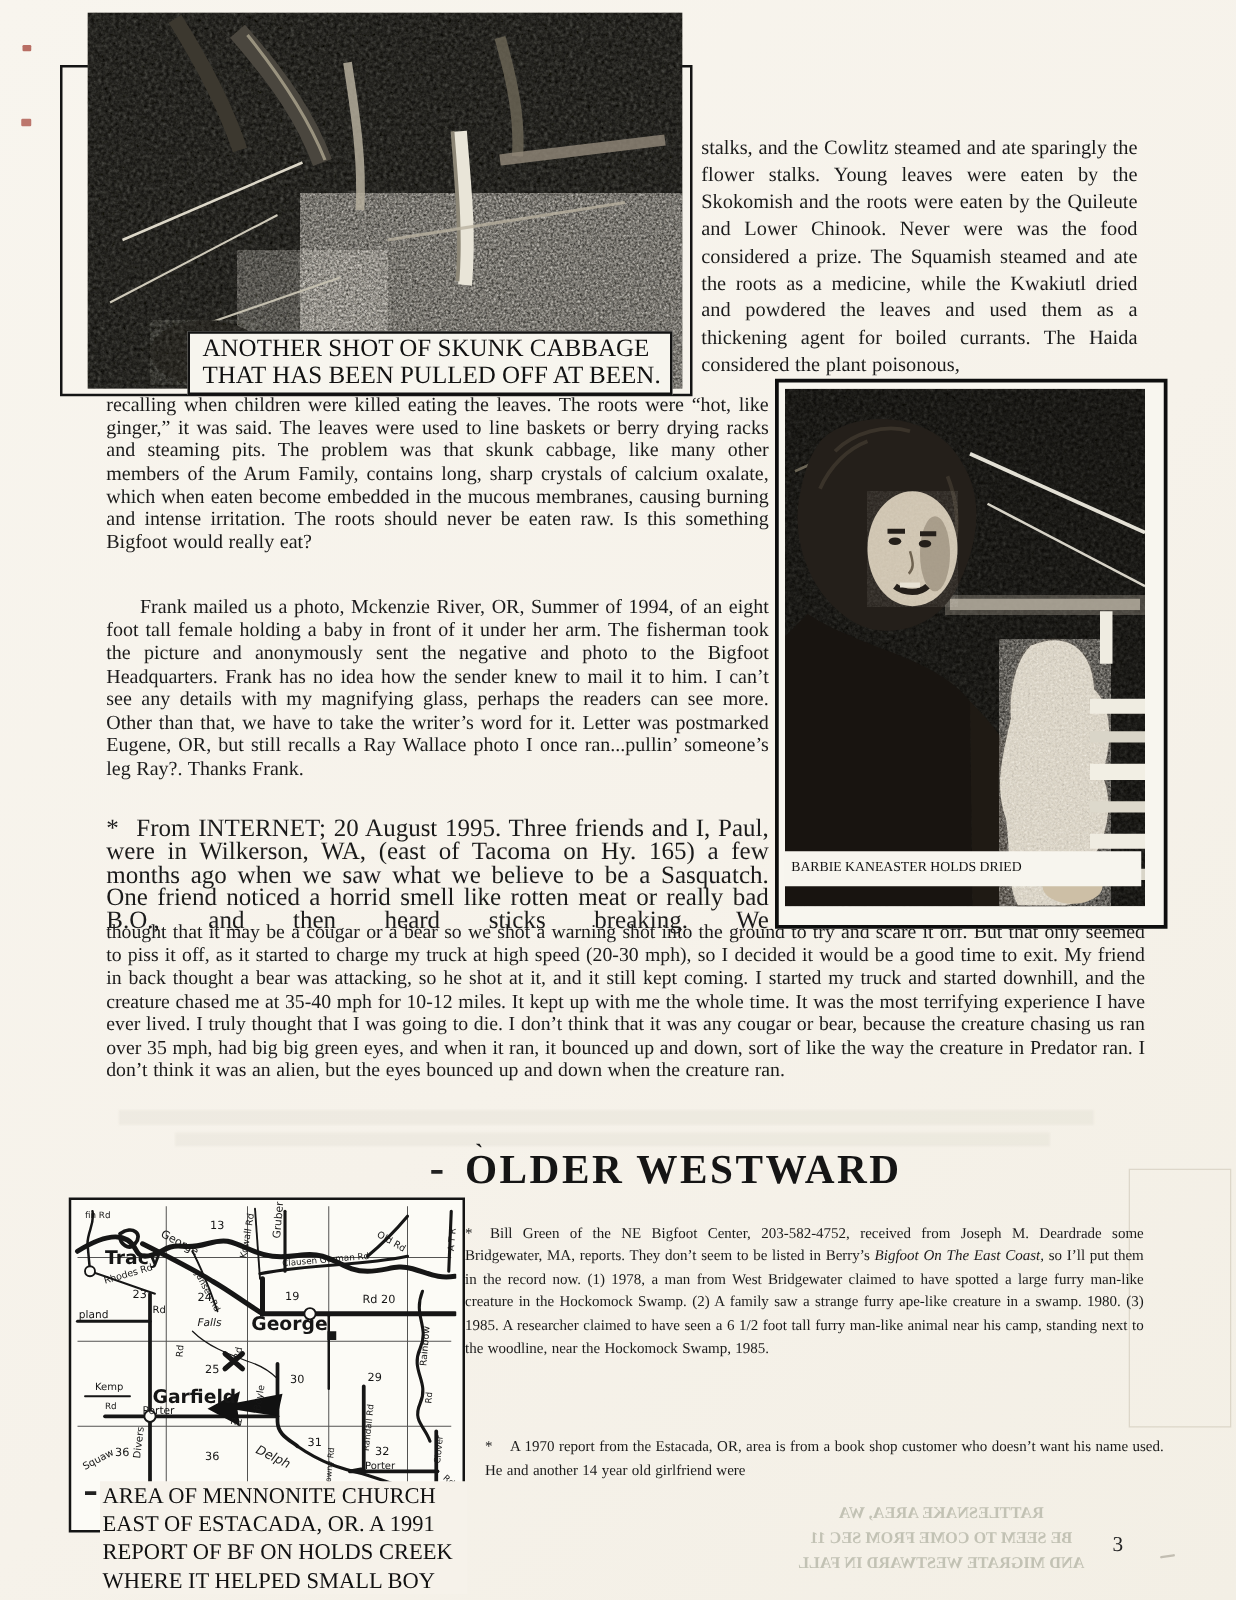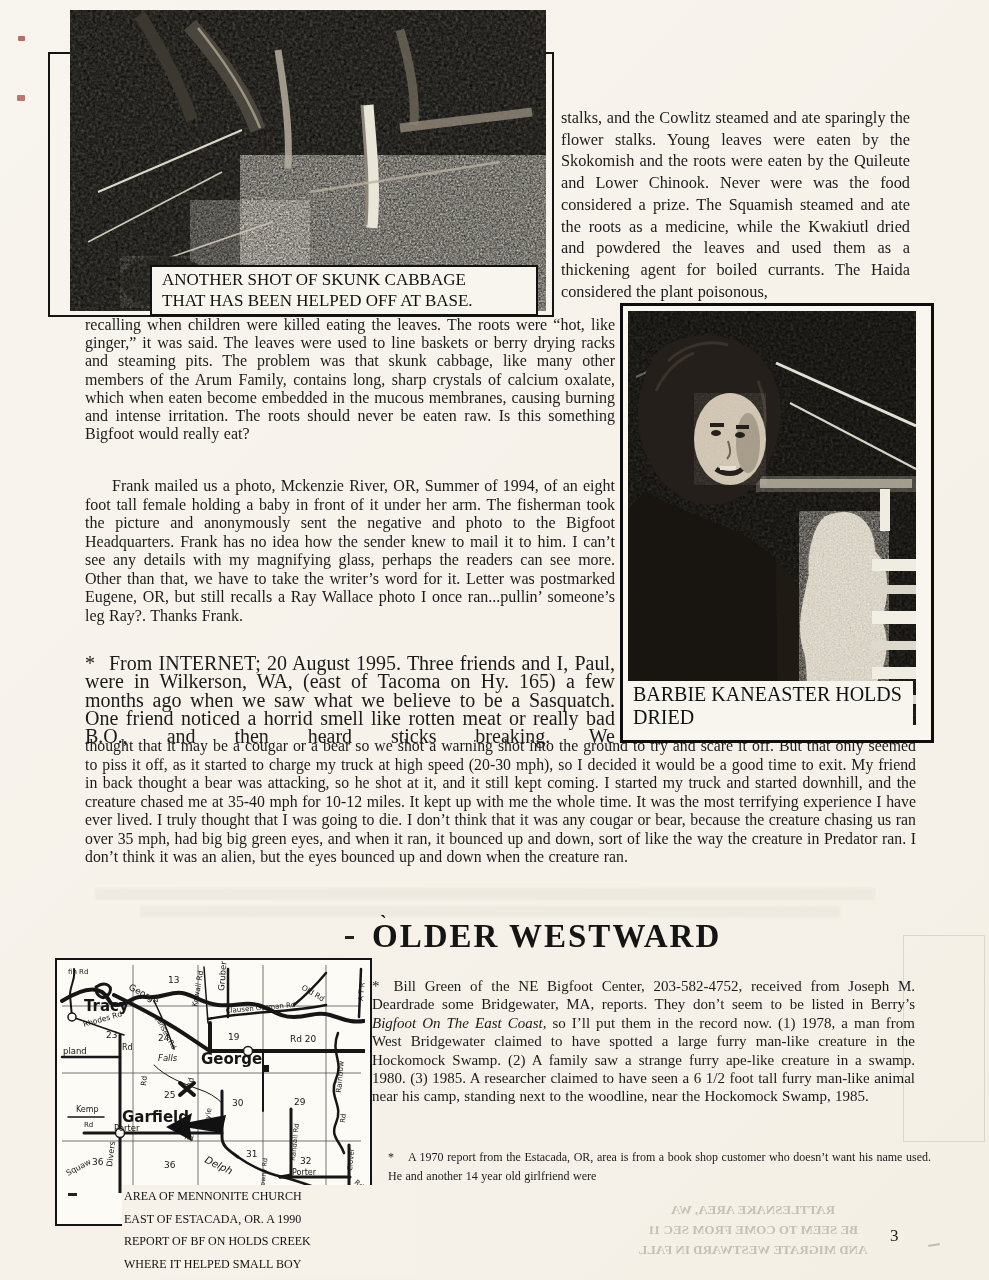--- a/index.html
+++ b/index.html
@@ -62,23 +62,23 @@
       <path d="M330,20 C340,55 346,85 344,115" stroke="#6e6857" stroke-width="9" fill="none" opacity="0.8"></path>
       <path d="M330,118 L462,102" stroke="#93897a" stroke-width="9" fill="none" opacity="0.8"></path>
       <path d="M28,182 L172,120" stroke="#ddd8c9" stroke-width="2" fill="none"></path>
       <path d="M18,232 L152,162" stroke="#cfcaba" stroke-width="1.6" fill="none"></path>
       <path d="M58,262 L202,212" stroke="#c5c0b0" stroke-width="1.6" fill="none"></path>
       <path d="M240,182 L430,152" stroke="#b9b2a0" stroke-width="2.5" fill="none" opacity="0.8"></path>
       <ellipse cx="95" cy="272" rx="45" ry="26" fill="#14120e"></ellipse>
       <ellipse cx="95" cy="272" rx="45" ry="26" filter="url(#darknoise)" opacity="0.5"></ellipse>
     </g>
   </svg>
-  <div class="abs cap" style="left:150px;top:265px;width:368px;background:#f7f5ee;border:2px solid #111;padding:2px 6px 3px 10px;font-size:17px;line-height:21px;z-index:3;">
+  <div class="abs cap" style="left:150px;top:265px;width:368px;background:#f7f5ee;border:2px solid #111;padding:2px 6px 3px 10px;font-size:20px;line-height:21px;z-index:3;">
     <div>ANOTHER SHOT OF SKUNK CABBAGE</div>
-    <div>THAT HAS BEEN HELPED OFF AT BASE.</div>
+    <div>THAT HAS BEEN PULLED OFF AT BEEN.</div>
   </div>
 
   <div class="abs txt" style="left:561px;top:107px;width:349px;font-size:16.3px;line-height:21.7px;">stalks, and the Cowlitz steamed and ate sparingly the flower stalks.  Young leaves were eaten by the Skokomish and the roots were eaten by the Quileute and Lower Chinook. Never were was the food considered a prize.  The Squamish steamed and ate the roots as a medicine, while the Kwakiutl dried and powdered the leaves and used them as a thickening agent for boiled currants.  The Haida considered the plant poisonous,</div>
 
   <div class="abs" style="left:620px;top:303px;width:298px;height:424px;border:3px solid #0e0e0e;background:#f8f6ef;padding:5px;z-index:2;">
     <svg width="288" height="414" viewBox="0 0 288 414">
       <g>
         <rect x="0" y="0" width="288" height="414" fill="#0b0a08"></rect>
         <rect x="0" y="0" width="288" height="414" filter="url(#darknoise)" opacity="0.35"></rect>
         <path d="M148,52 L288,115" stroke="#e3e0d5" stroke-width="3" fill="none"></path>
@@ -106,21 +106,21 @@
         <rect x="244" y="248" width="44" height="12" fill="#efece1"></rect>
         <rect x="244" y="274" width="44" height="9" fill="#d9d5c8"></rect>
         <rect x="244" y="300" width="44" height="13" fill="#f2efe4"></rect>
         <rect x="244" y="330" width="44" height="9" fill="#ddd9cc"></rect>
         <rect x="244" y="356" width="44" height="12" fill="#efece1"></rect>
         <rect x="244" y="384" width="44" height="9" fill="#d9d5c8"></rect>
         <rect x="252" y="178" width="10" height="42" fill="#efece1"></rect>
       </g>
     </svg>
   </div>
-  <div class="abs cap" style="left:627px;top:681px;width:276px;background:#f7f5ee;padding:2px 4px 3px 6px;font-size:20px;line-height:23px;z-index:3;">
+  <div class="abs cap" style="left:627px;top:681px;width:276px;background:#f7f5ee;padding:2px 4px 3px 6px;font-size:11px;line-height:23px;z-index:3;">
     <div>BARBIE KANEASTER HOLDS DRIED</div>
   </div>
 
   <div class="abs txt" style="left:85px;top:316px;width:530px;font-size:16px;line-height:18.2px;">recalling when children were killed eating the leaves.  The roots were “hot, like ginger,” it was said.  The leaves were used to line baskets or berry drying racks and steaming pits.  The problem was that skunk cabbage, like many other members of the Arum Family, contains long, sharp crystals of calcium oxalate, which when eaten become embedded in the mucous membranes, causing burning and intense irritation.  The roots should never be eaten raw.  Is this something Bigfoot would really eat?</div>
 
   <div class="abs txt" style="left:85px;top:477px;width:530px;font-size:16px;line-height:18.5px;text-indent:27px;">Frank mailed us a photo, Mckenzie River, OR, Summer of 1994, of an eight foot tall female holding a baby in front of it under her arm.  The fisherman took the picture and anonymously sent the negative and photo to the Bigfoot Headquarters.  Frank has no idea how the sender knew to mail it to him.  I can’t see any details with my magnifying glass, perhaps the readers can see more.  Other than that, we have to take the writer’s word for it.  Letter was postmarked Eugene, OR, but still recalls a Ray Wallace photo I once ran...pullin’ someone’s leg Ray?.  Thanks Frank.</div>
 
   <div class="abs txt" style="left:85px;top:654px;width:530px;font-size:20px;line-height:18.3px;text-align-last:justify;">
     <span class="marker">*</span><span>From INTERNET; 20 August 1995.  Three friends and I, Paul, were in Wilkerson, WA, (east of Tacoma on Hy. 165) a few months ago when we saw what we believe to be a Sasquatch.  One friend noticed a horrid smell like rotten meat or really bad B.O., and then heard sticks breaking.  We</span>
   </div>
@@ -219,28 +219,28 @@
       <text x="242" y="203" font-size="9">32</text>
       <text x="234" y="214" font-size="8">Porter</text>
       <text x="294" y="210" font-size="7" transform="rotate(-84 294 210)">Clover</text>
       <text x="296" y="222" font-size="7" transform="rotate(40 296 222)">Rd</text>
       <text x="206" y="230" font-size="6.5" transform="rotate(-84 206 230)">Downy Rd</text>
       <text x="305" y="40" font-size="7" transform="rotate(-85 305 40)">A T R</text>
       <text x="88" y="125" font-size="7.5" transform="rotate(-85 88 125)">Rd</text>
     </g>
   </svg>
   <div class="abs" style="left:68px;top:1193px;width:9px;height:3px;background:#222;z-index:4;"></div>
-  <div class="abs cap" style="left:80px;top:1185px;width:292px;background:#f6f2ea;font-size:12px;line-height:22.5px;z-index:3;padding-left:2px;margin-left:42px;">
+  <div class="abs cap" style="left:80px;top:1185px;width:292px;background:#f6f2ea;font-size:18px;line-height:22.5px;z-index:3;padding-left:2px;">
     <div>AREA OF MENNONITE CHURCH</div>
-    <div>EAST OF ESTACADA, OR. A 1990</div>
+    <div>EAST OF ESTACADA, OR. A 1991</div>
     <div>REPORT OF BF ON HOLDS CREEK</div>
     <div>WHERE IT HELPED SMALL BOY</div>
   </div>
 
-  <div class="abs txt" style="left:372px;top:977px;width:543px;font-size:15px;line-height:18.4px;">
+  <div class="abs txt" style="left:372px;top:977px;width:543px;font-size:12px;line-height:18.4px;">
     <span class="marker">*</span><span>Bill Green of the NE Bigfoot Center, 203-582-4752, received from Joseph M. Deardrade some Bridgewater, MA, reports.  They don’t seem to be listed in Berry’s </span><span style="font-style:italic;">Bigfoot On The East Coast,</span><span> so I’ll put them in the record now. (1) 1978, a man from West Bridgewater claimed to have spotted a large furry man-like creature in the Hockomock Swamp. (2) A family saw a strange furry ape-like creature in a swamp. 1980.  (3) 1985.  A researcher claimed to have seen a 6 1/2 foot tall furry man-like animal near his camp, standing next to the woodline, near the Hockomock Swamp, 1985.</span>
   </div>
 
   <div class="abs txt" style="left:388px;top:1148px;width:543px;font-size:12px;line-height:19px;">
     <span class="marker">*</span><span>A 1970 report from the Estacada, OR, area is from a book shop customer who doesn’t want his name used.  He and another 14 year old girlfriend were</span>
   </div>
 
   <div class="abs ghost" style="left:628px;top:1200px;width:250px;font-size:13px;line-height:20px;text-align:center;font-family:'Liberation Serif',serif;">
     <div>RATTLESNAKE AREA, WA</div>
     <div>BE SEEM TO COME FROM SEC 11</div>

